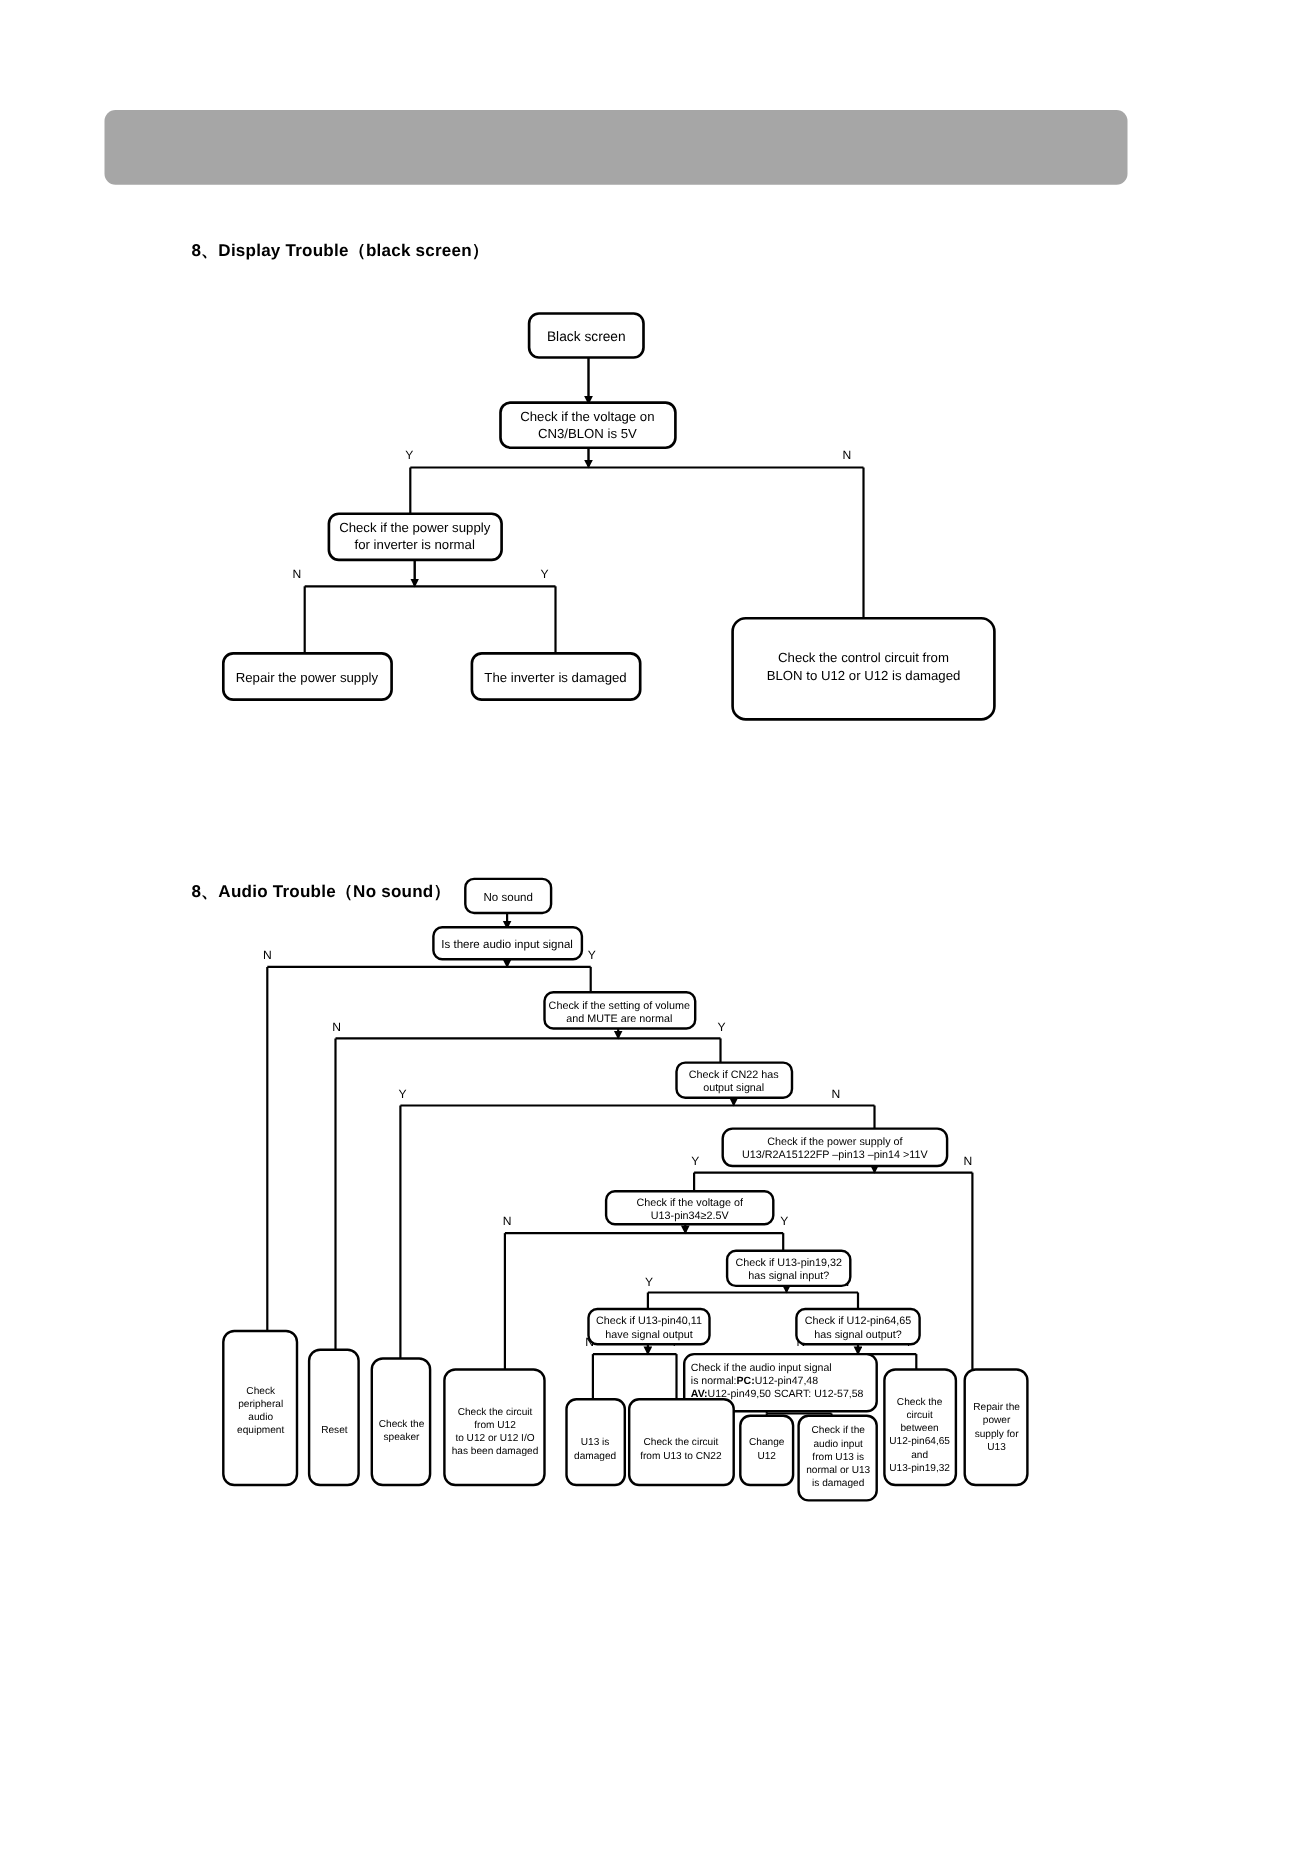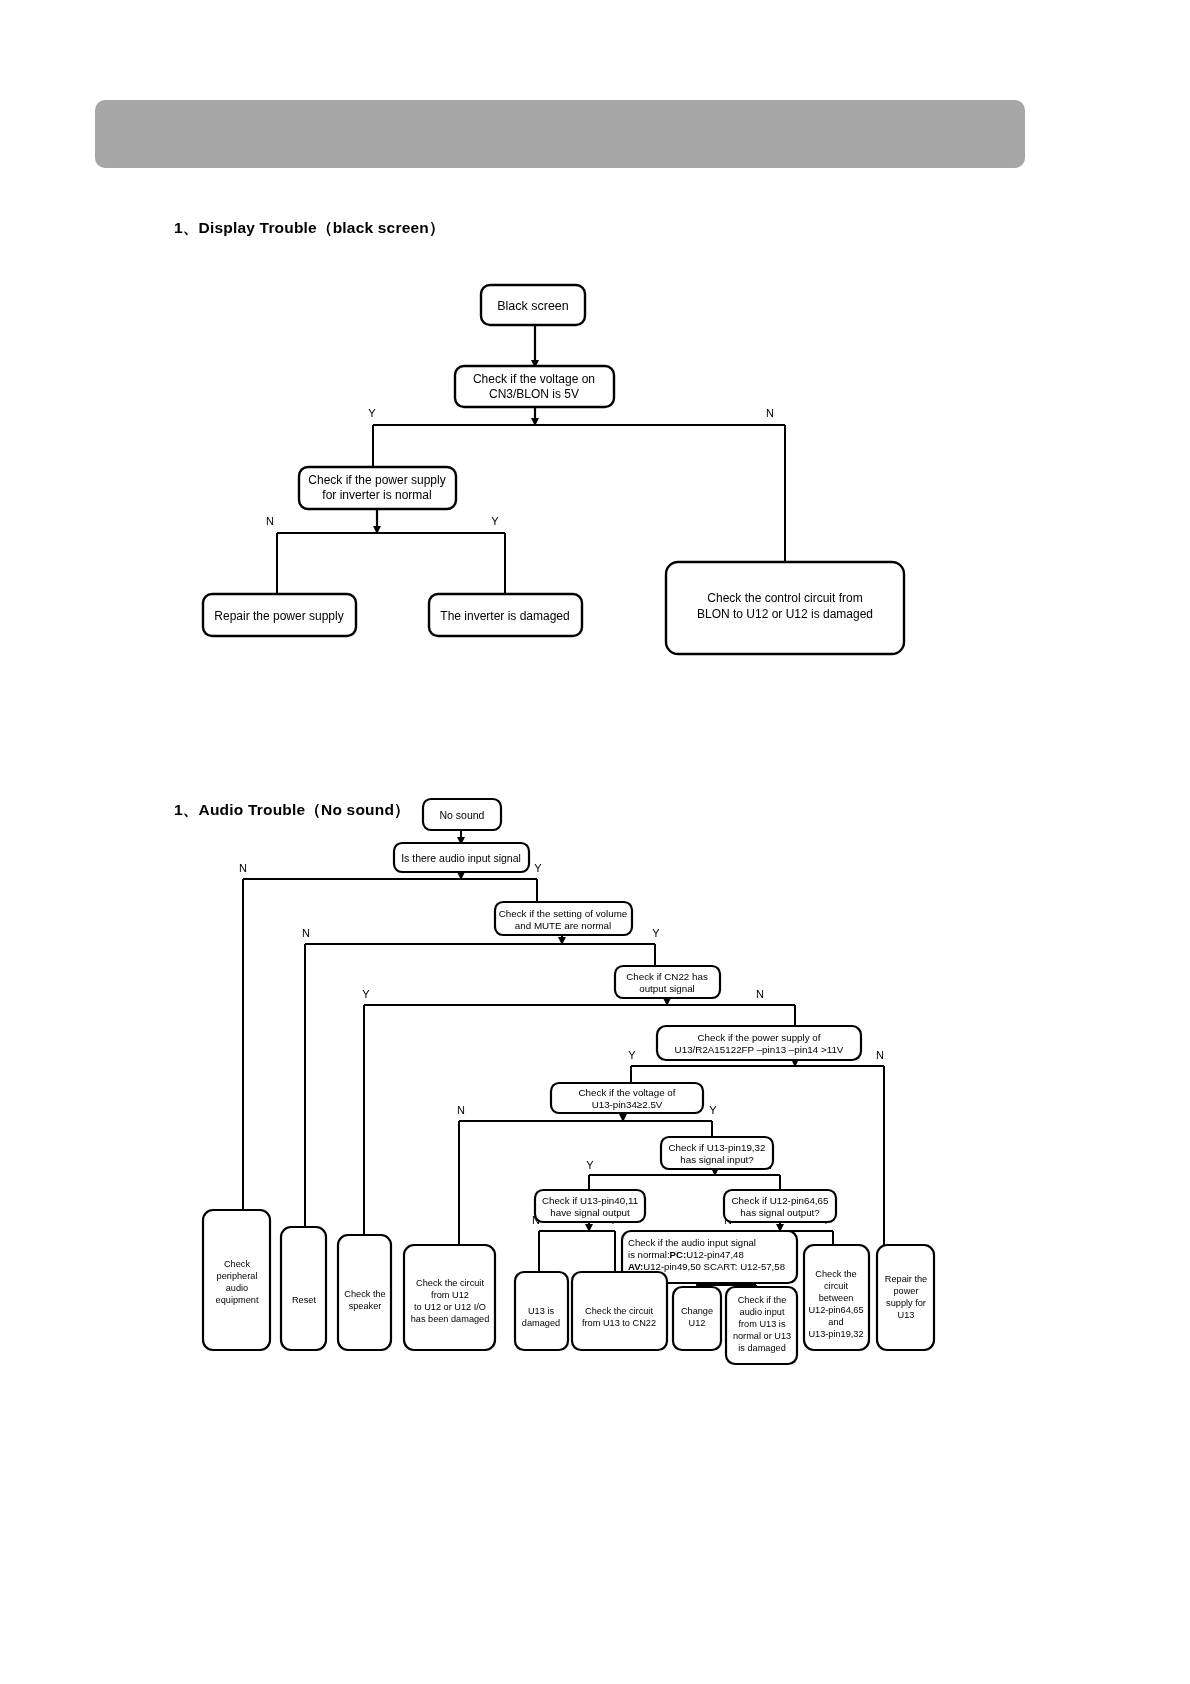--- a/index.html
+++ b/index.html
@@ -35,21 +35,21 @@
   .edge{stroke:#000000;fill:none;}
   .lbl{font-size:11px;}
 </style>
 </head>
 <body>
 
 <div class="page">
 
   <div class="header-band"></div>
 
-  <div class="section-title" id="sec4">1、Display Trouble（black screen）</div>
+  <div class="section-title" id="sec4">8、Display Trouble（black screen）</div>
 
   <div class="chart" id="chart4">
   <svg width="1190" height="420" viewBox="0 0 1190 420">
     <defs>
       <marker id="ar" markerWidth="10" markerHeight="10" refX="6" refY="4" orient="auto" markerUnits="userSpaceOnUse">
         <path d="M0,0 L8,4 L0,8 z" fill="#000"></path>
       </marker>
     </defs>
 
     <g class="edge" stroke-width="2.2" marker-end="url(#ar)">
@@ -101,21 +101,21 @@
     </g>
 
     <g>
       <rect class="nodebox" x="666" y="300" width="238" height="92" rx="12" ry="12" stroke-width="2.4"></rect>
       <text x="785" y="340" font-size="12" text-anchor="middle">Check the control circuit from</text>
       <text x="785" y="356" font-size="12" text-anchor="middle">BLON to U12 or U12 is damaged</text>
     </g>
   </svg>
   </div>
 
-  <div class="section-title" id="sec5">1、Audio Trouble（No sound）</div>
+  <div class="section-title" id="sec5">8、Audio Trouble（No sound）</div>
 
   <div class="chart" id="chart5">
   <svg width="1190" height="580" viewBox="0 0 1190 580">
     <defs>
       <marker id="ar2" markerWidth="10" markerHeight="10" refX="6" refY="4" orient="auto" markerUnits="userSpaceOnUse">
         <path d="M0,0 L8,4 L0,8 z" fill="#000"></path>
       </marker>
     </defs>
 
     <g class="edge" stroke-width="2" marker-end="url(#ar2)">

